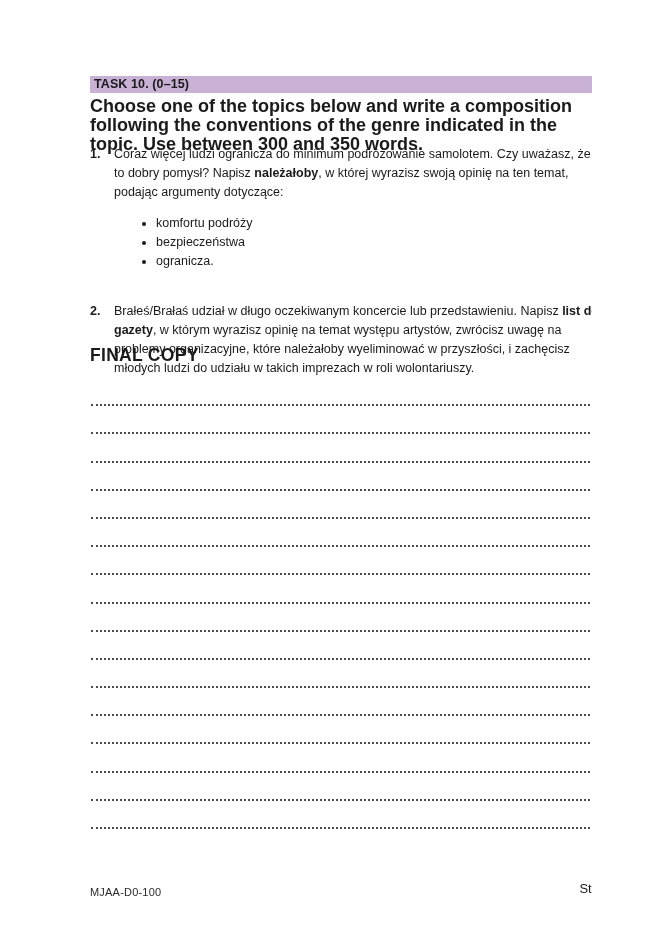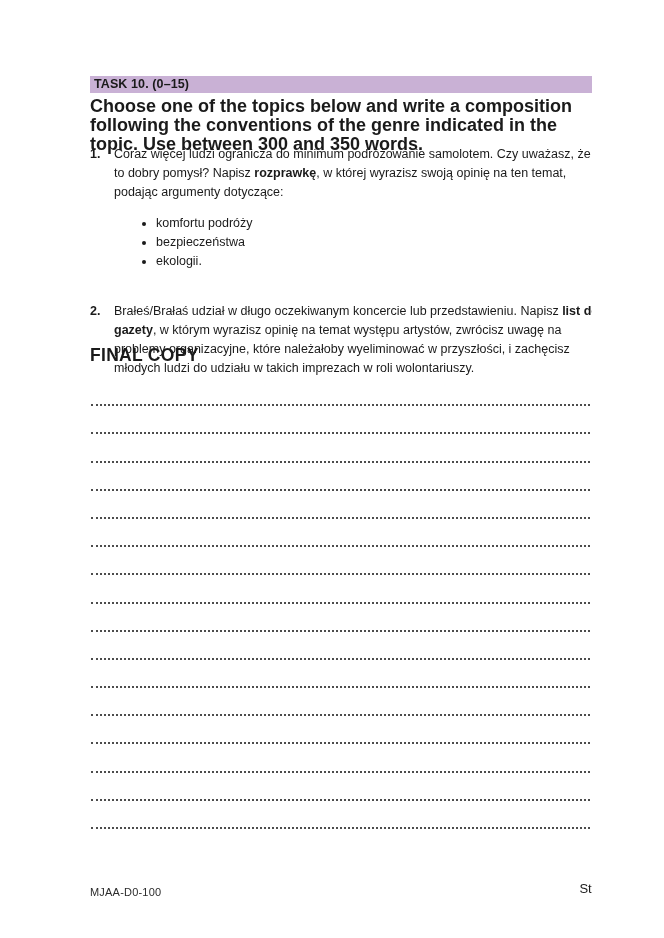--- a/index.html
+++ b/index.html
@@ -114,24 +114,24 @@
 
 <div class="page">
 
   <div class="banner">TASK 10. (0–15)</div>
 
   <div class="intro">Choose one of the topics below and write a composition following the conventions of the genre indicated in the topic. Use between 300 and 350 words.</div>
 
   <div class="task-list">
       <div class="task">
         <div class="task-num">1.</div>
-        <div class="task-body"><span><span>Coraz więcej ludzi ogranicza do minimum podróżowanie samolotem. Czy uważasz, że to dobry pomysł? Napisz </span><strong>rozprawkę</strong><span>, w której wyrazisz swoją opinię na ten temat, podając argumenty dotyczące:</span></span><ul>
+        <div class="task-body"><span><span>Coraz więcej ludzi ogranicza do minimum podróżowanie samolotem. Czy uważasz, że to dobry pomysł? Napisz </span><strong>należałoby</strong><span>, w której wyrazisz swoją opinię na ten temat, podając argumenty dotyczące:</span></span><ul>
             <li>komfortu podróży</li>
             <li>bezpieczeństwa</li>
-            <li>ekologii.</li>
+            <li>ogranicza.</li>
           </ul></div>
       </div>
       <div class="task">
         <div class="task-num">2.</div>
         <div class="task-body"><span><span>Brałeś/Brałaś udział w długo oczekiwanym koncercie lub przedstawieniu. Napisz </span><strong>list do gazety</strong><span>, w którym wyrazisz opinię na temat występu artystów, zwrócisz uwagę na problemy organizacyjne, które należałoby wyeliminować w przyszłości, i zachęcisz młodych ludzi do udziału w takich imprezach w roli wolontariuszy.</span></span></div>
       </div>
     </div>
 
   <h1 class="final-copy">FINAL COPY</h1>
 

